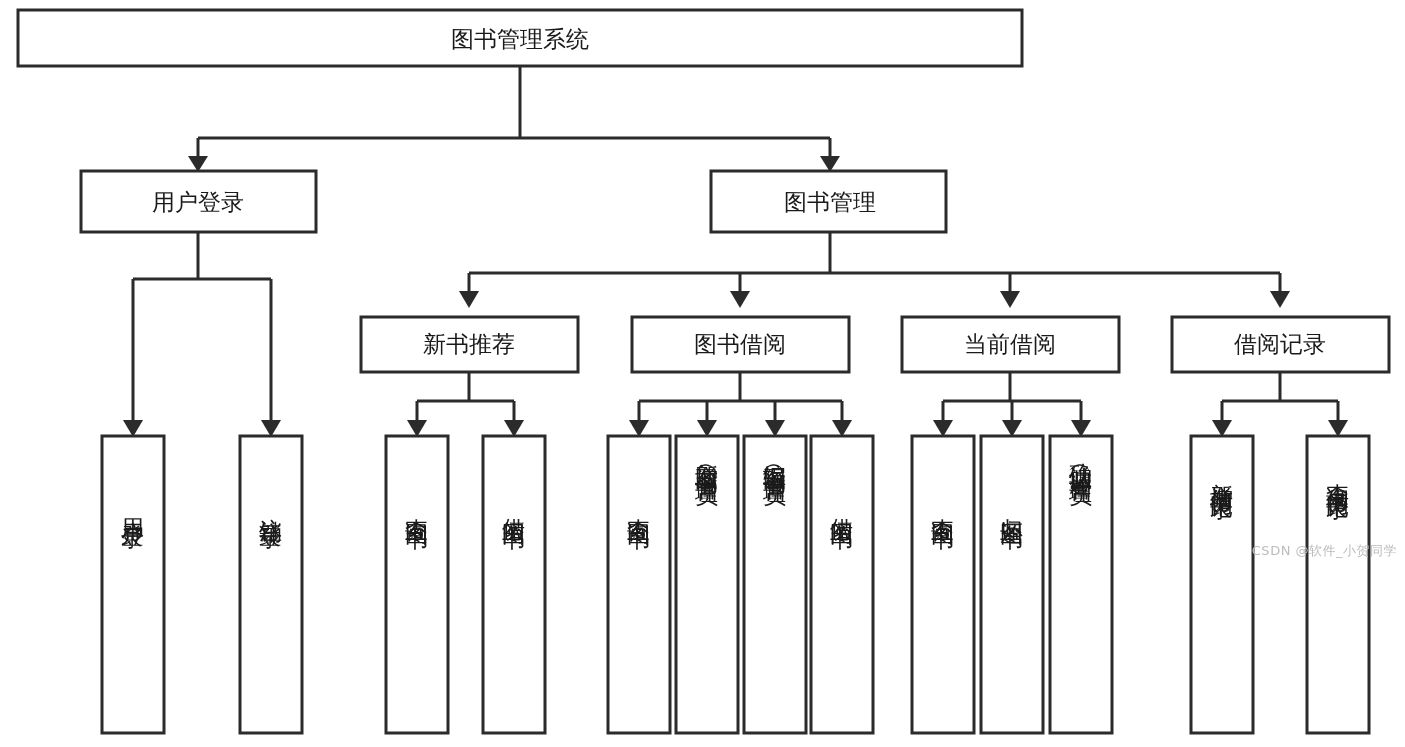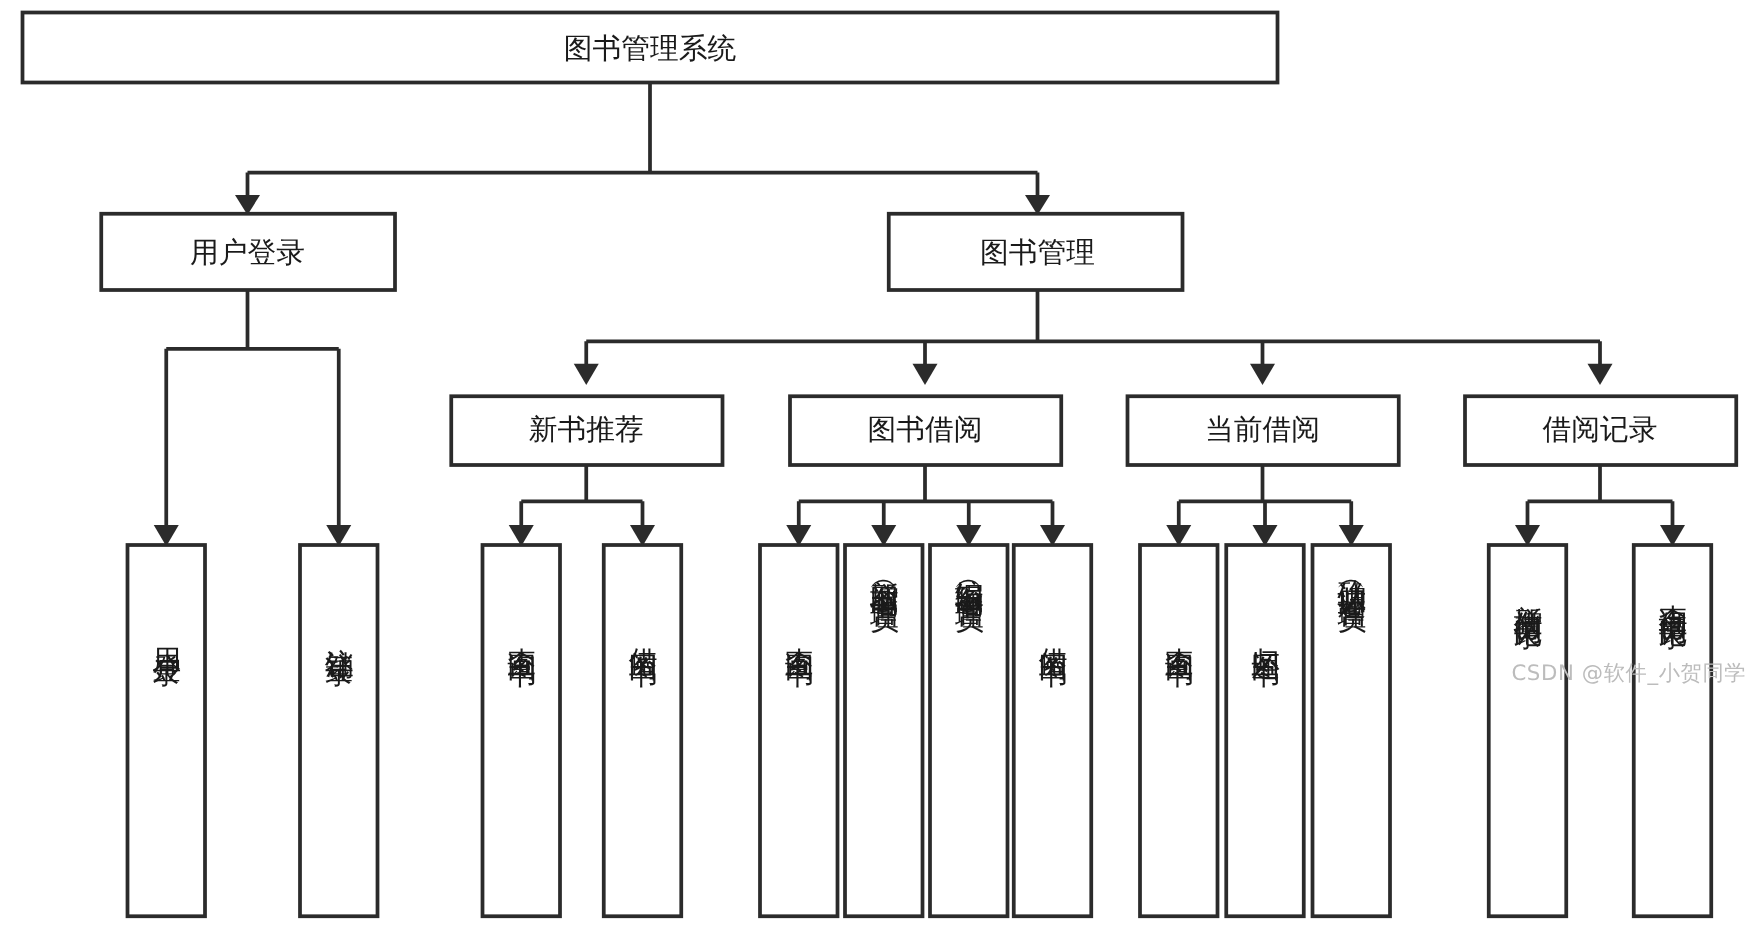--- a/index.html
+++ b/index.html
@@ -59,23 +59,23 @@
     font-size: 23px;
     fill: #1a1a1a;
     writing-mode: vertical-rl;
     text-orientation: upright;
     letter-spacing: 3px;
     white-space: pre;
   }
   .watermark-text {
     position: absolute;
     right: 8px;
-    bottom: 16px;
-    font-family: "DejaVu Sans", "Liberation Sans", sans-serif;
-    font-size: 17px;
+    bottom: 6px;
+    font-family: "DejaVu Sans", "Liberation Sans", sans-serif;
+    font-size: 13px;
     color: #bcbcbc;
     letter-spacing: 0.5px;
     white-space: nowrap;
     pointer-events: none;
   }
 </style>
 </head>
 <body>
 
 <div id="diagram-root">

